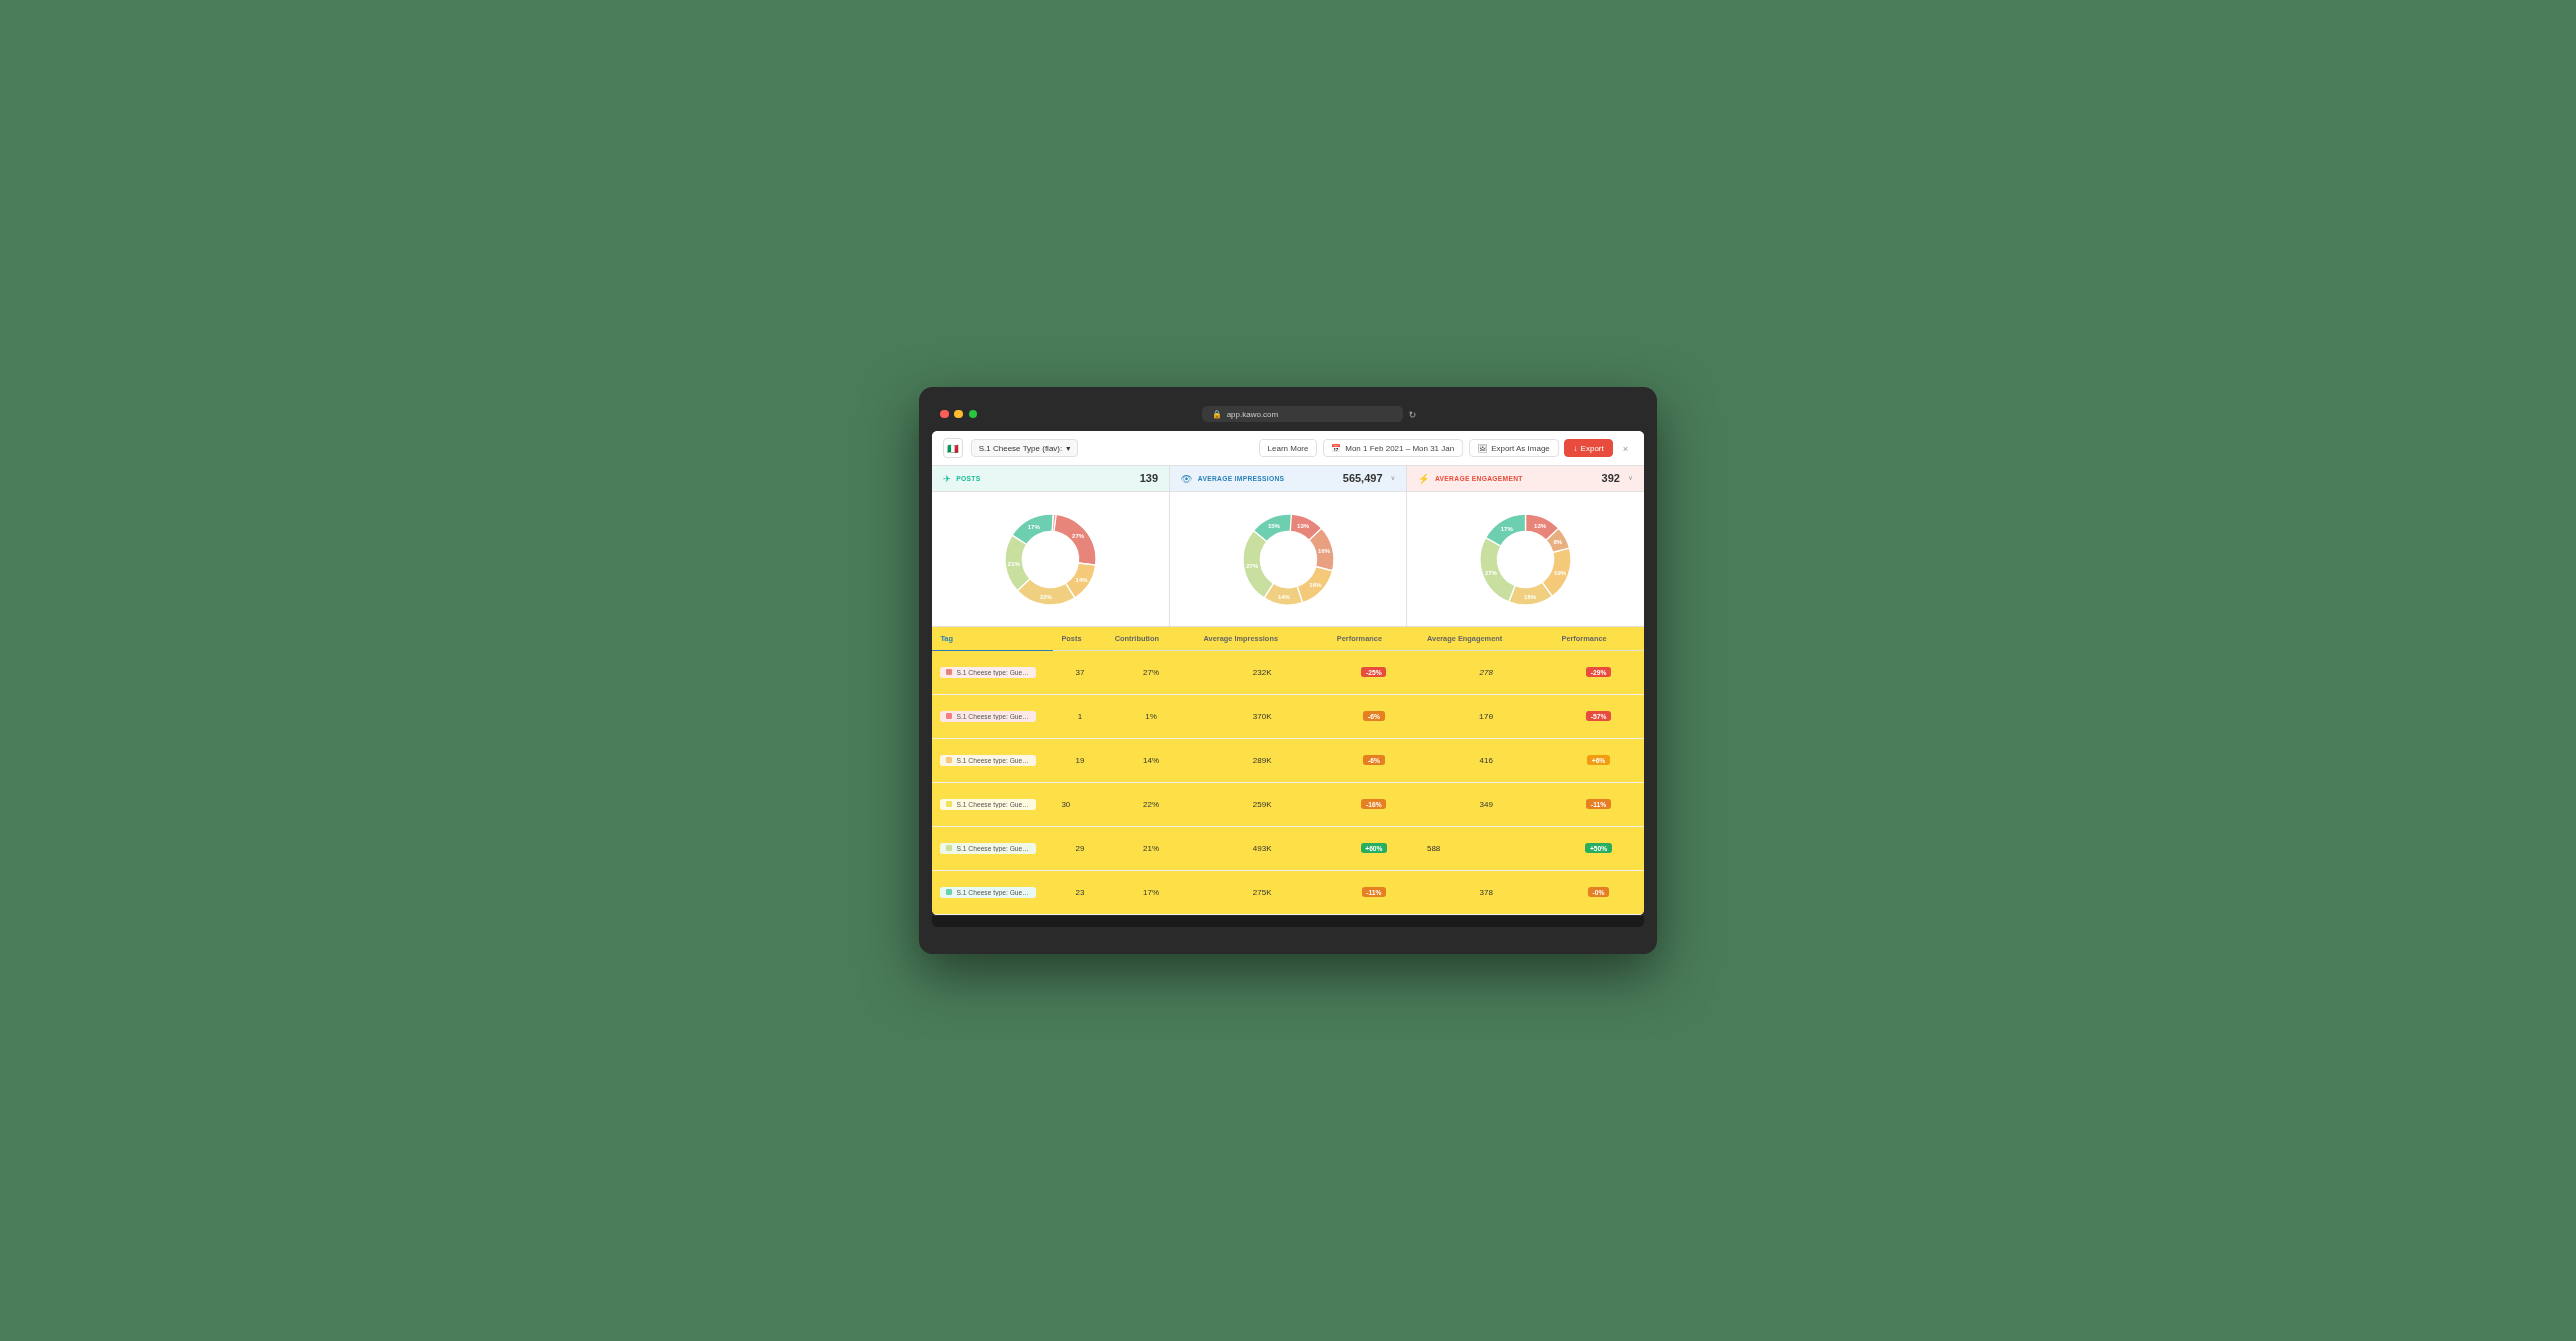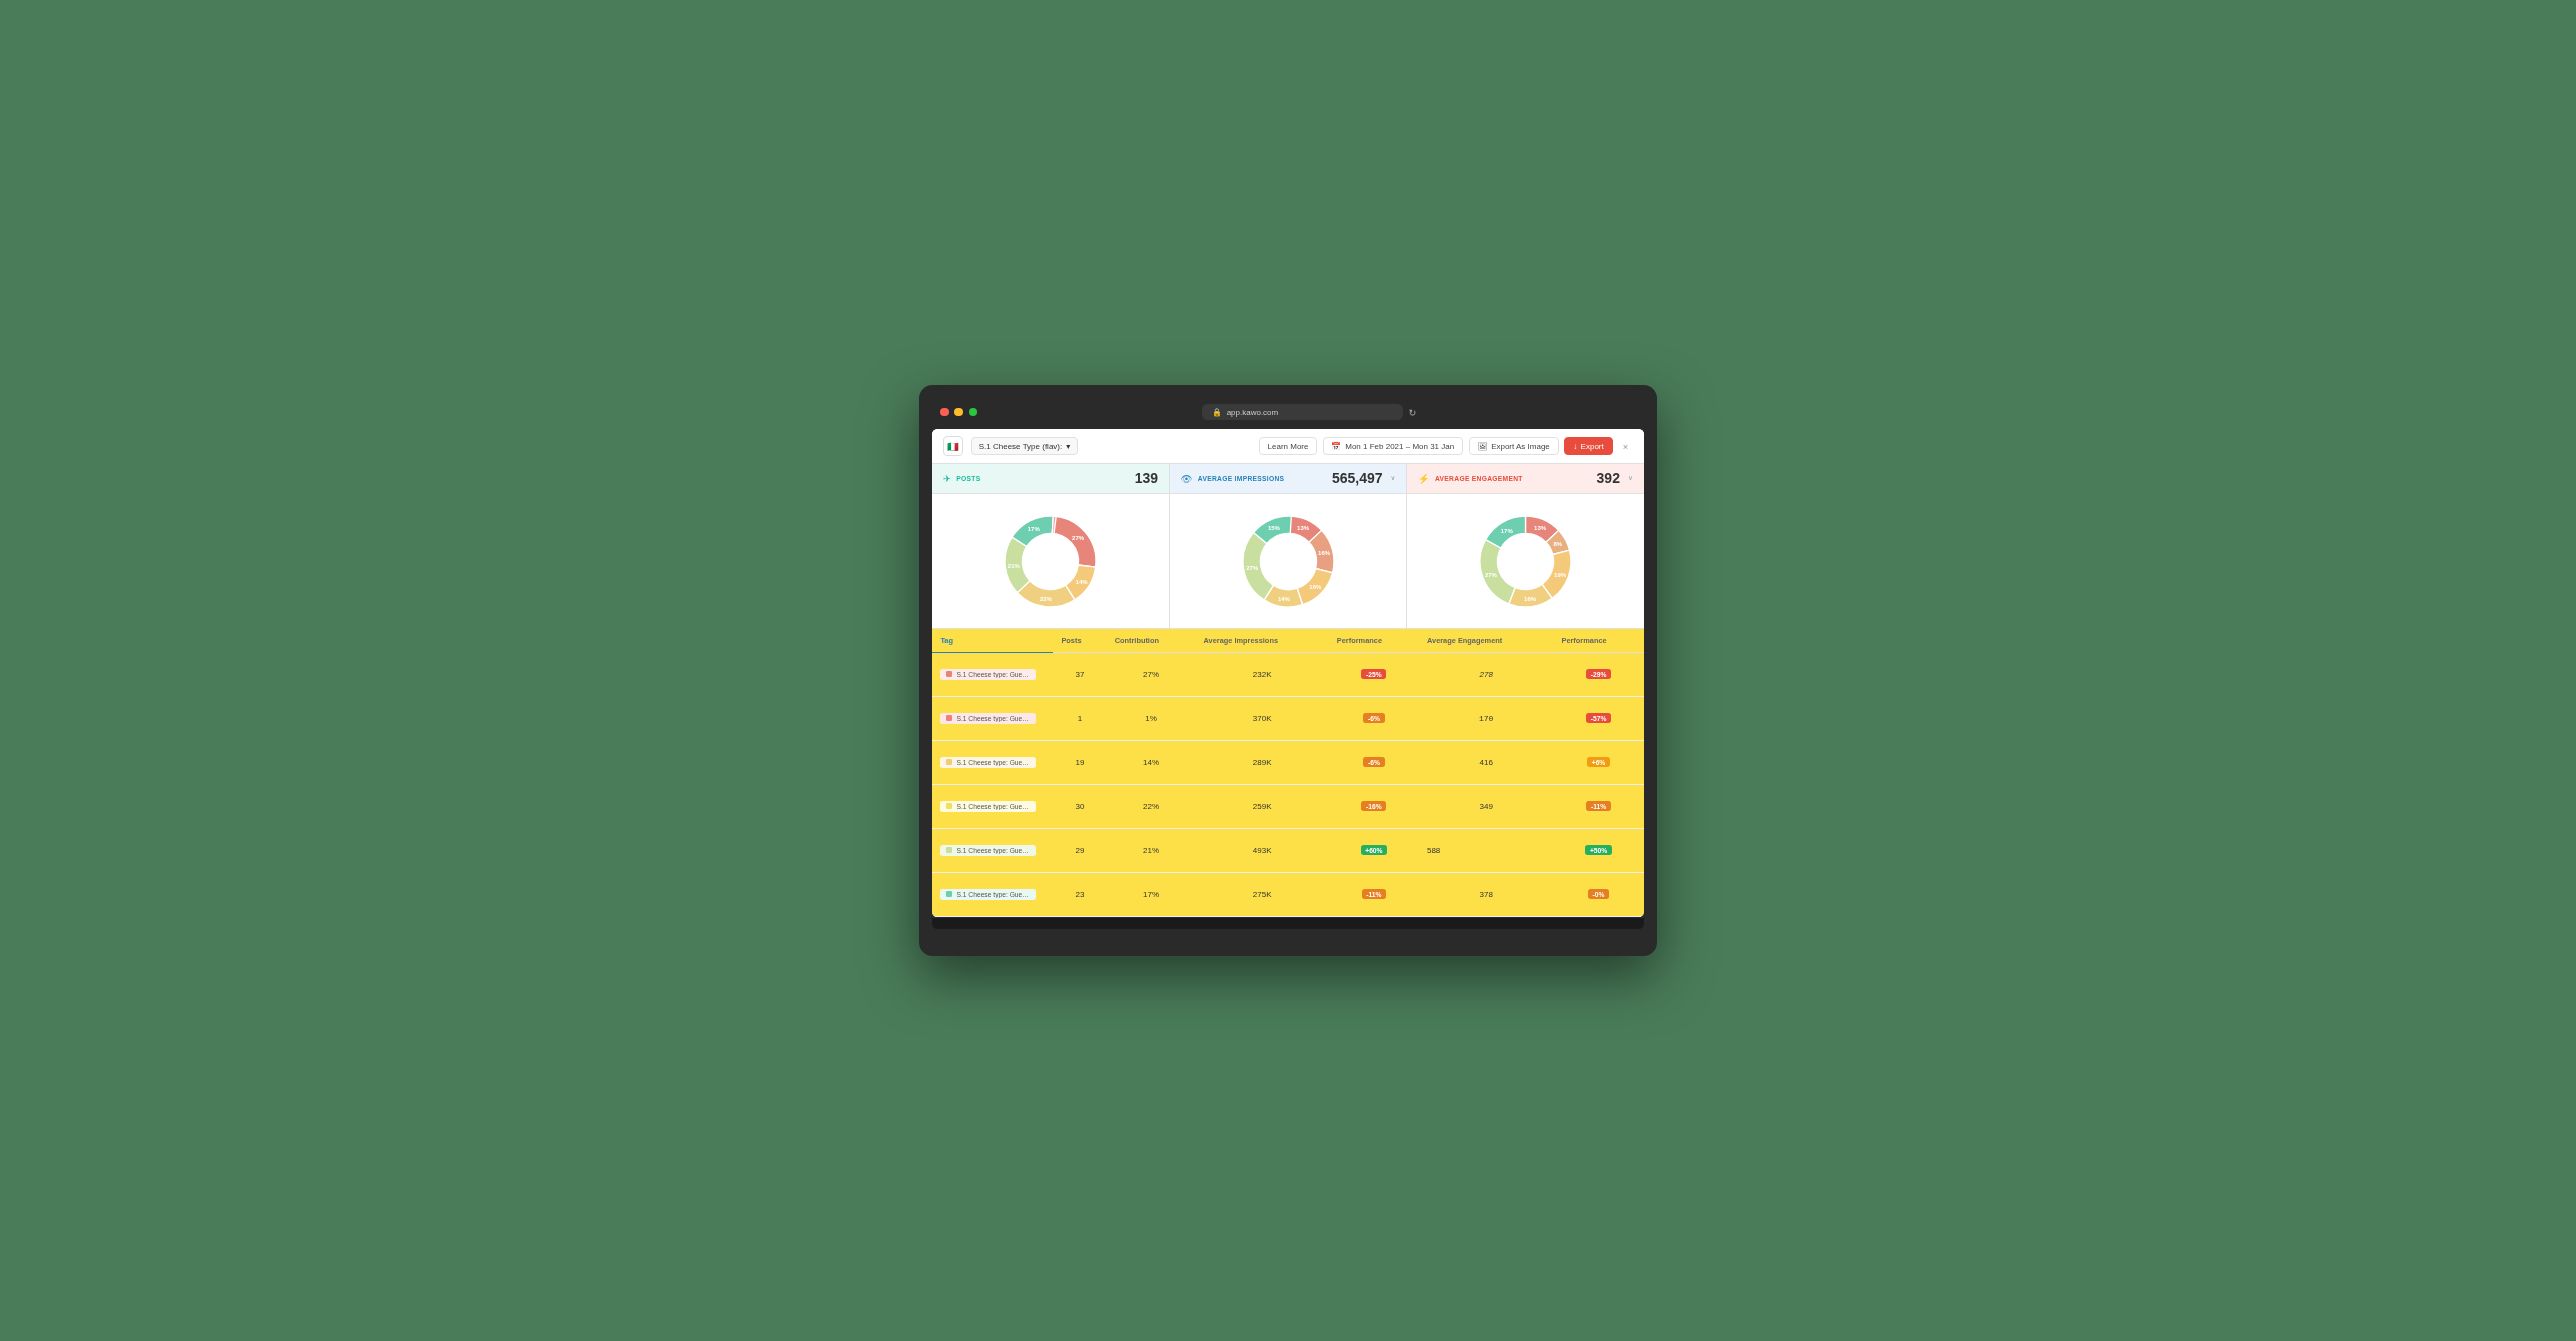--- a/index.html
+++ b/index.html
@@ -139,21 +139,21 @@
       font-size: 6.7px;
       font-weight: 700;
       letter-spacing: 0.3px;
       text-transform: uppercase;
     }
     .metric-card.posts .metric-label { color: #1abc9c; }
     .metric-card.impressions .metric-label { color: #2980b9; }
     .metric-card.engagement .metric-label { color: #e74c3c; }
     .metric-value {
       margin-left: auto;
-      font-size: 14px;
+      font-size: 11px;
       font-weight: 600;
       color: #333;
     }
     .metric-chevron {
       font-size: 6.7px;
       color: #999;
       margin-left: 2.7px;
     }
     .charts-row {
       display: flex;
@@ -448,21 +448,21 @@
       <span class="perf-badge perf-yellow">+6%</span>
     </td>
   </tr>
             <tr>
     <td>
       <span class="tag-chip" style="background:#fefbe0;color:#555;">
         <span class="tag-dot" style="background:#f0e060;"></span>
         <span style="overflow:hidden;text-overflow:ellipsis;max-width:74px;">S.1 Cheese type: Guerrini 4...</span>
       </span>
     </td>
-    <td style="text-align:center;">30</td>
+    <td style="">30</td>
     <td style="text-align:center;">22%</td>
     <td style="text-align:center;">259K</td>
     <td style="text-align:center;">
       <span class="perf-badge perf-orange">-16%</span>
     </td>
     <td style="text-align:center;">349</td>
     <td style="text-align:center;">
       <span class="perf-badge perf-orange">-11%</span>
     </td>
   </tr>

